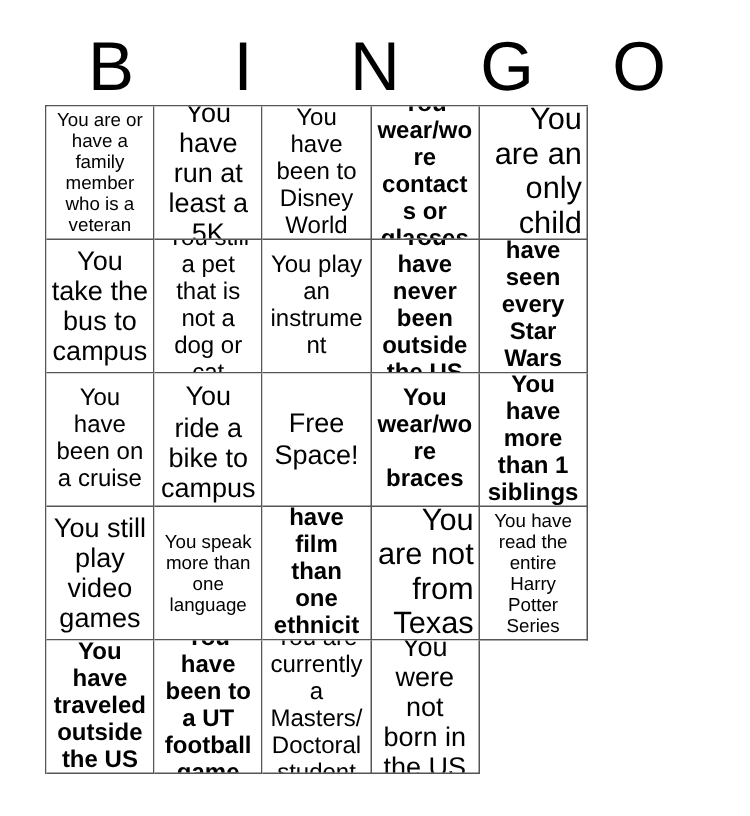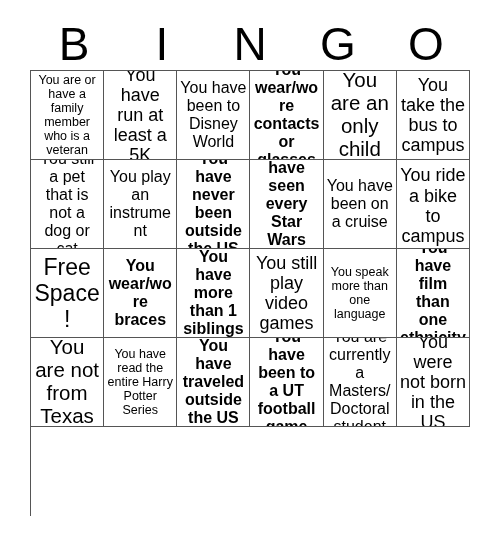--- a/index.html
+++ b/index.html
@@ -36,27 +36,27 @@
     line-height: 52px;
     font-weight: 400;
     letter-spacing: 0px;
     color: #000000;
     font-family: "Liberation Sans", sans-serif;
   }
   .grid {
     position: absolute;
     left: 30px;
     top: 70px;
-    width: 440px;
+    width: 362px;
     height: 446px;
     border-top: 1px solid #555555;
     border-left: 1px solid #555555;
     box-sizing: border-box;
     display: grid;
-    grid-template-columns: repeat(6, 1fr);
+    grid-template-columns: repeat(5, 1fr);
     grid-template-rows: repeat(5, 1fr);
     background: #ffffff;
   }
   .cell {
     border-right: 1px solid #555555;
     border-bottom: 1px solid #555555;
     box-sizing: border-box;
     display: flex;
     align-items: center;
     justify-content: center;
@@ -66,27 +66,27 @@
     background: #ffffff;
   }
   .cell-text {
     display: block;
     width: 100%;
     line-height: 1.12;
     word-wrap: break-word;
     hyphens: none;
   }
   
-  .fs-xxl .cell-text { font-size: 20.5px; }
+  .fs-xxl .cell-text { font-size: 20.5px; text-align: right; }
   .fs-xl  .cell-text { font-size: 18px; }
   .fs-l   .cell-text { font-size: 16px; }
   .fs-m   .cell-text { font-size: 16px; font-weight: bold; }
   .fs-s   .cell-text { font-size: 12.5px; }
   .fs-xs  .cell-text { font-size: 16px; }
-  .free-cell .cell-text { font-size: 23px; line-height: 1.14; }
+  .free-cell .cell-text { font-size: 18px; line-height: 1.14; }
 </style>
 </head>
 <body>
 
 <div class="bingo-page">
 
   <div class="header-row">
     <div class="header-letter">B</div>
     <div class="header-letter">I</div>
     <div class="header-letter">N</div>

